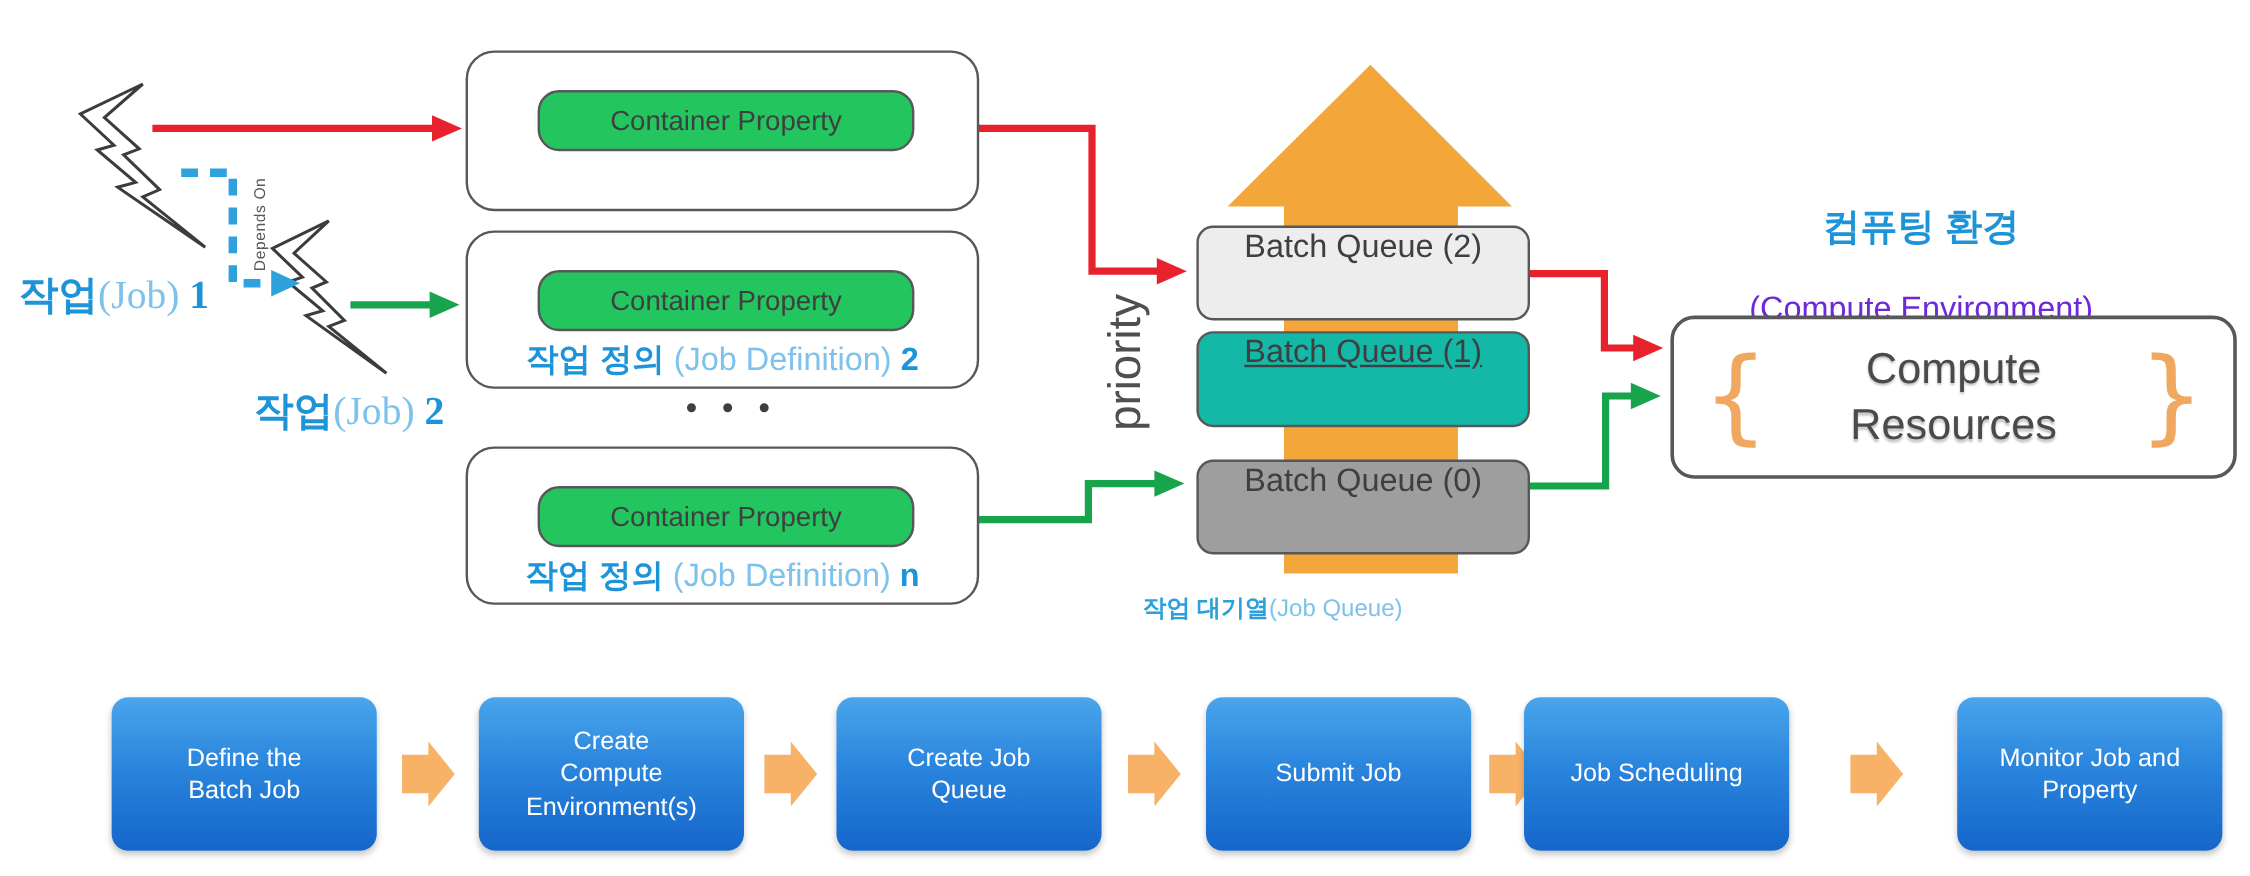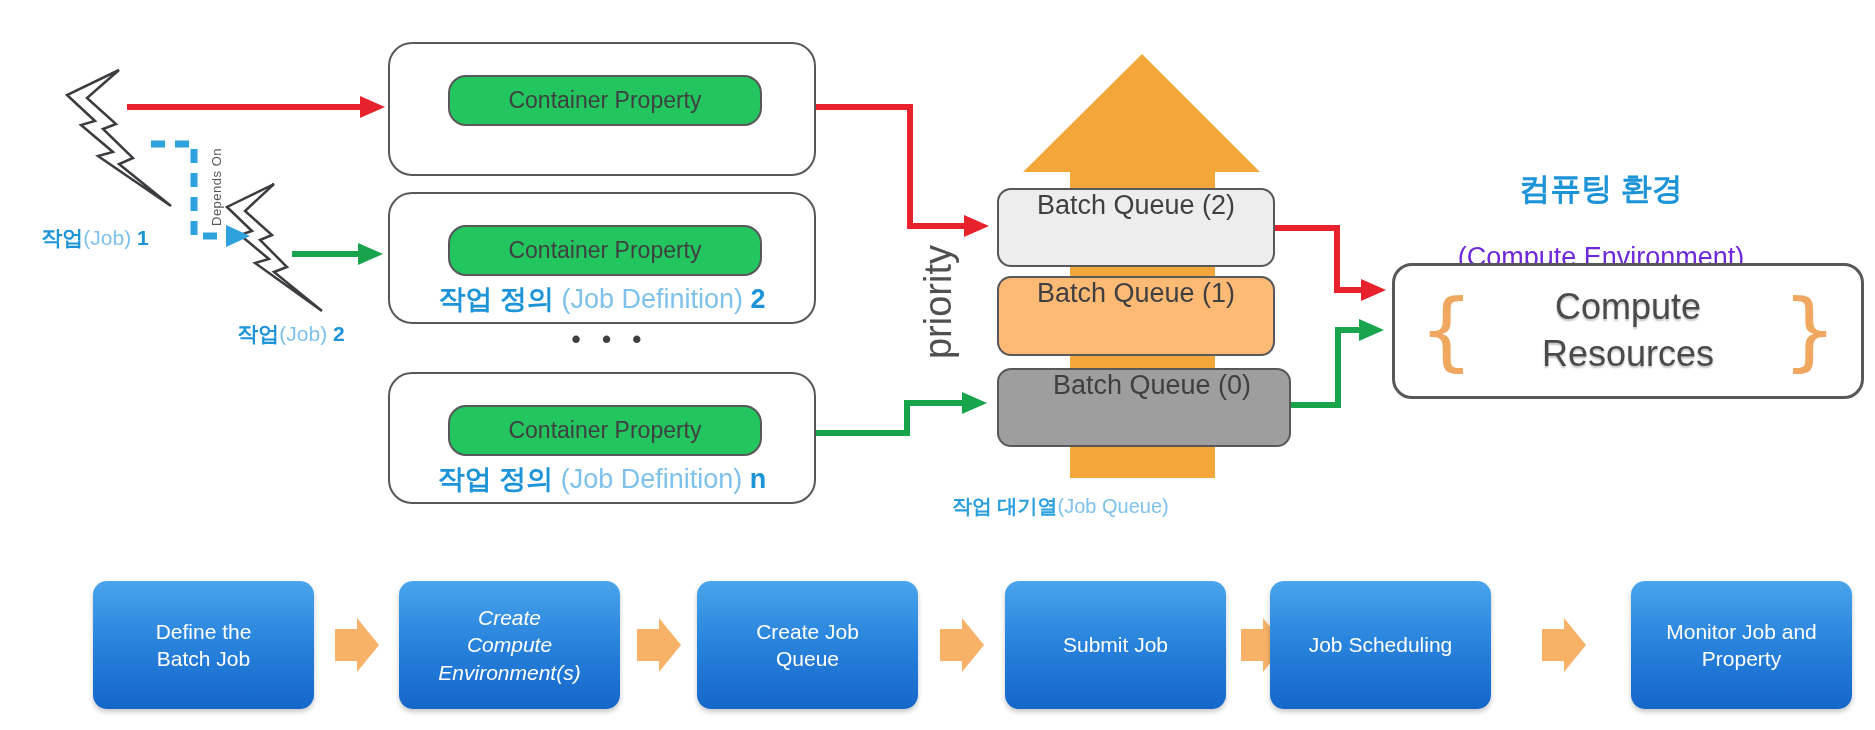--- a/index.html
+++ b/index.html
@@ -22,38 +22,38 @@
   
   .priority{position:absolute;left:837px;top:282px;width:200px;height:40px;text-align:center;
             font-size:38px;color:#4f4f4f;transform:rotate(-90deg);}
   .depends{position:absolute;left:161px;top:179px;width:112px;height:16px;text-align:center;
            font-size:13px;color:#58585a;transform:rotate(-90deg);letter-spacing:0.5px;}
 
   
   .queue-box{position:absolute;left:997px;width:274px;border:2.5px solid #58585a;border-radius:14px;
              display:flex;justify-content:center;font-size:27px;color:#3f3f41;}
   .q2{top:188px;height:75px;background:#ededed;}
-  .q1{top:276px;height:76px;background:#fdba74;}
-  .q0{top:368px;height:75px;background:#9e9e9e;padding-left:16px;}
+  .q1{top:276px;height:76px;background:#14b8a6;text-decoration:underline;}
+  .q0{top:383px;height:75px;background:#9e9e9e;}
   .queue-caption{position:absolute;left:952px;top:493px;width:340px;text-align:left;font-size:20px;white-space:nowrap;}
 
   
   .ce-title-ko{position:absolute;left:1421px;top:168px;width:360px;text-align:center;font-size:31px;font-weight:bold;color:#1e94d8;}
   .ce-title-en{position:absolute;left:1418px;top:207px;width:366px;text-align:center;font-size:27px;color:#6d28d9;margin-top:35px;}
   .ce-box{position:absolute;left:1392px;top:263px;width:466px;height:130px;background:#fff;
           border:3px solid #58585a;border-radius:20px;}
   .brace{position:absolute;top:0;height:130px;line-height:128px;font-size:86px;color:#f0a860;font-family:"DejaVu Sans",sans-serif;}
   .brace.open{left:24px;}
   .brace.close{right:24px;}
   .ce-text{position:absolute;left:0;top:0;width:100%;height:100%;display:flex;flex-direction:column;
            align-items:center;justify-content:center;font-size:36px;color:#4a4a4c;line-height:1.3;
            text-shadow:0 2px 2px rgba(0,0,0,0.25);}
 
   
-  .job-label{position:absolute;width:190px;text-align:center;font-size:21px;white-space:nowrap;}
+  .job-label{position:absolute;width:190px;text-align:center;font-size:33px;white-space:nowrap;font-family:Liberation Serif, serif;}
   .job1{left:0px;top:224px;}
   .job2{left:196px;top:320px;}
 
   
   .flow-box{position:absolute;top:581px;width:221px;height:128px;border-radius:14px;
             background:linear-gradient(180deg,#4aa5ec 0%,#2a85dd 45%,#1566c9 100%);
             box-shadow:0 3px 5px rgba(0,0,0,0.22);
             display:flex;flex-direction:column;align-items:center;justify-content:center;
             color:#ffffff;font-size:21px;line-height:1.3;text-align:center;}
   .flow-box span{display:block;}
@@ -140,21 +140,21 @@
       <span>Compute</span>
       <span>Resources</span>
     </div>
     <span class="brace close">}</span>
   </div>
 
   <div class="flow-box" style="left:93px;">
     <span>Define the</span>
     <span>Batch Job</span>
   </div>
-  <div class="flow-box" style="left:399px;font-style:italic;">
+  <div class="flow-box" style="left:399px;">
     <span>Create</span>
     <span>Compute</span>
     <span>Environment(s)</span>
   </div>
   <div class="flow-box" style="left:697px;">
     <span>Create Job</span>
     <span>Queue</span>
   </div>
   <div class="flow-box" style="left:1005px;">
     <span>Submit Job</span>

